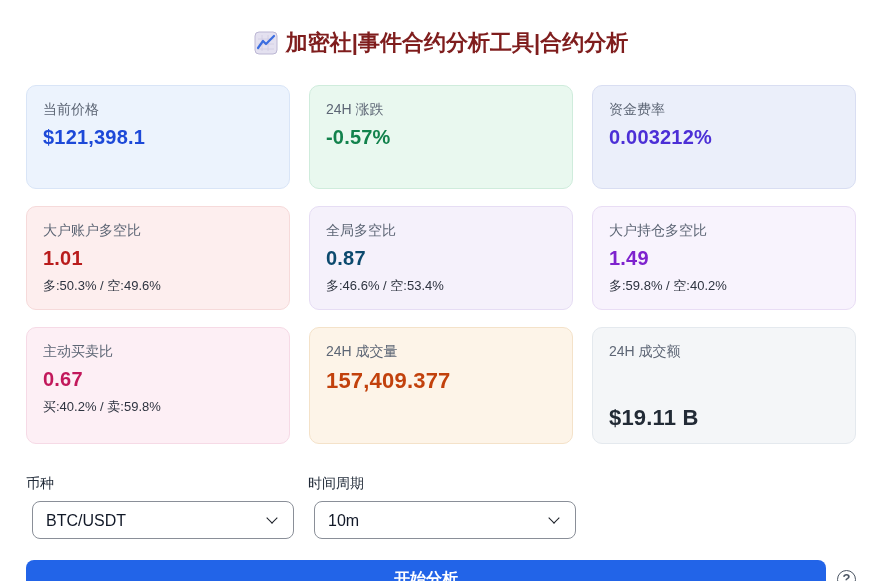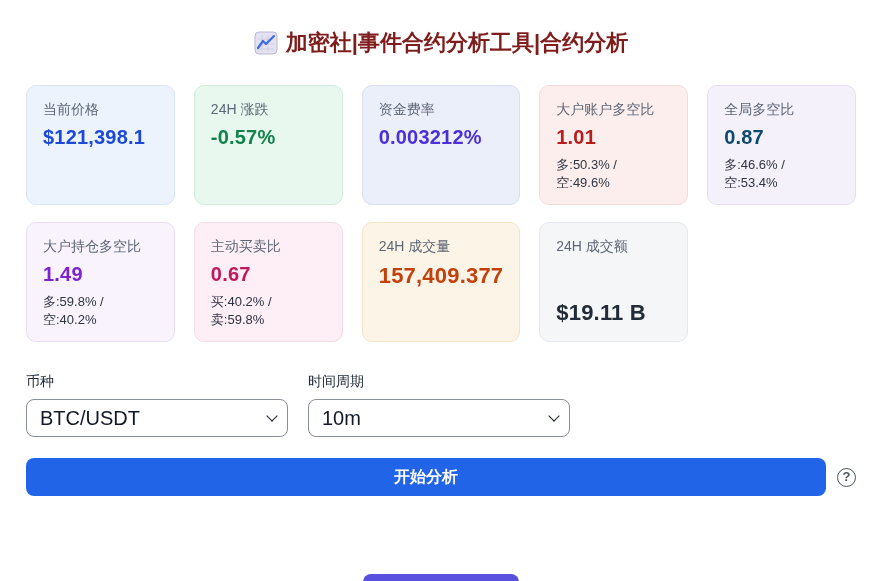--- a/index.html
+++ b/index.html
@@ -22,21 +22,21 @@
     align-items: center;
     justify-content: center;
     gap: 8px;
   }
   .title-icon { width: 24px; height: 24px; display: inline-block; }
 
   
   .stats-grid {
     margin-top: 27px;
     display: grid;
-    grid-template-columns: repeat(5, 1fr);
+    grid-template-columns: repeat(3, 1fr);
     column-gap: 19px;
     row-gap: 17px;
   }
   .stat-card {
     border: 1px solid transparent;
     border-radius: 10px;
     padding: 15px 16px 12px 16px;
     min-height: 104px;
   }
   .stat-label {
@@ -70,28 +70,29 @@
   .form-label {
     display: block;
     font-size: 14px;
     color: #1f2937;
     margin-bottom: 8px;
   }
   .select-wrap { position: relative; width: 262px; }
   select {
     width: 100%;
     height: 38px;
-    font-size: 20px;
+    font-size: 16px;
     font-family: inherit;
     color: #111827;
     padding: 0 30px 0 13px;
     border: 1px solid #8a8f98;
     border-radius: 8px;
     background: #ffffff;
     appearance: none;
+    margin-left: 6px;
     -webkit-appearance: none;
   }
   .chevron {
     position: absolute;
     right: 12px;
     top: 13px;
     width: 8px;
     height: 8px;
     border: solid #1b1f27;
     border-width: 0 1.7px 1.7px 0;

